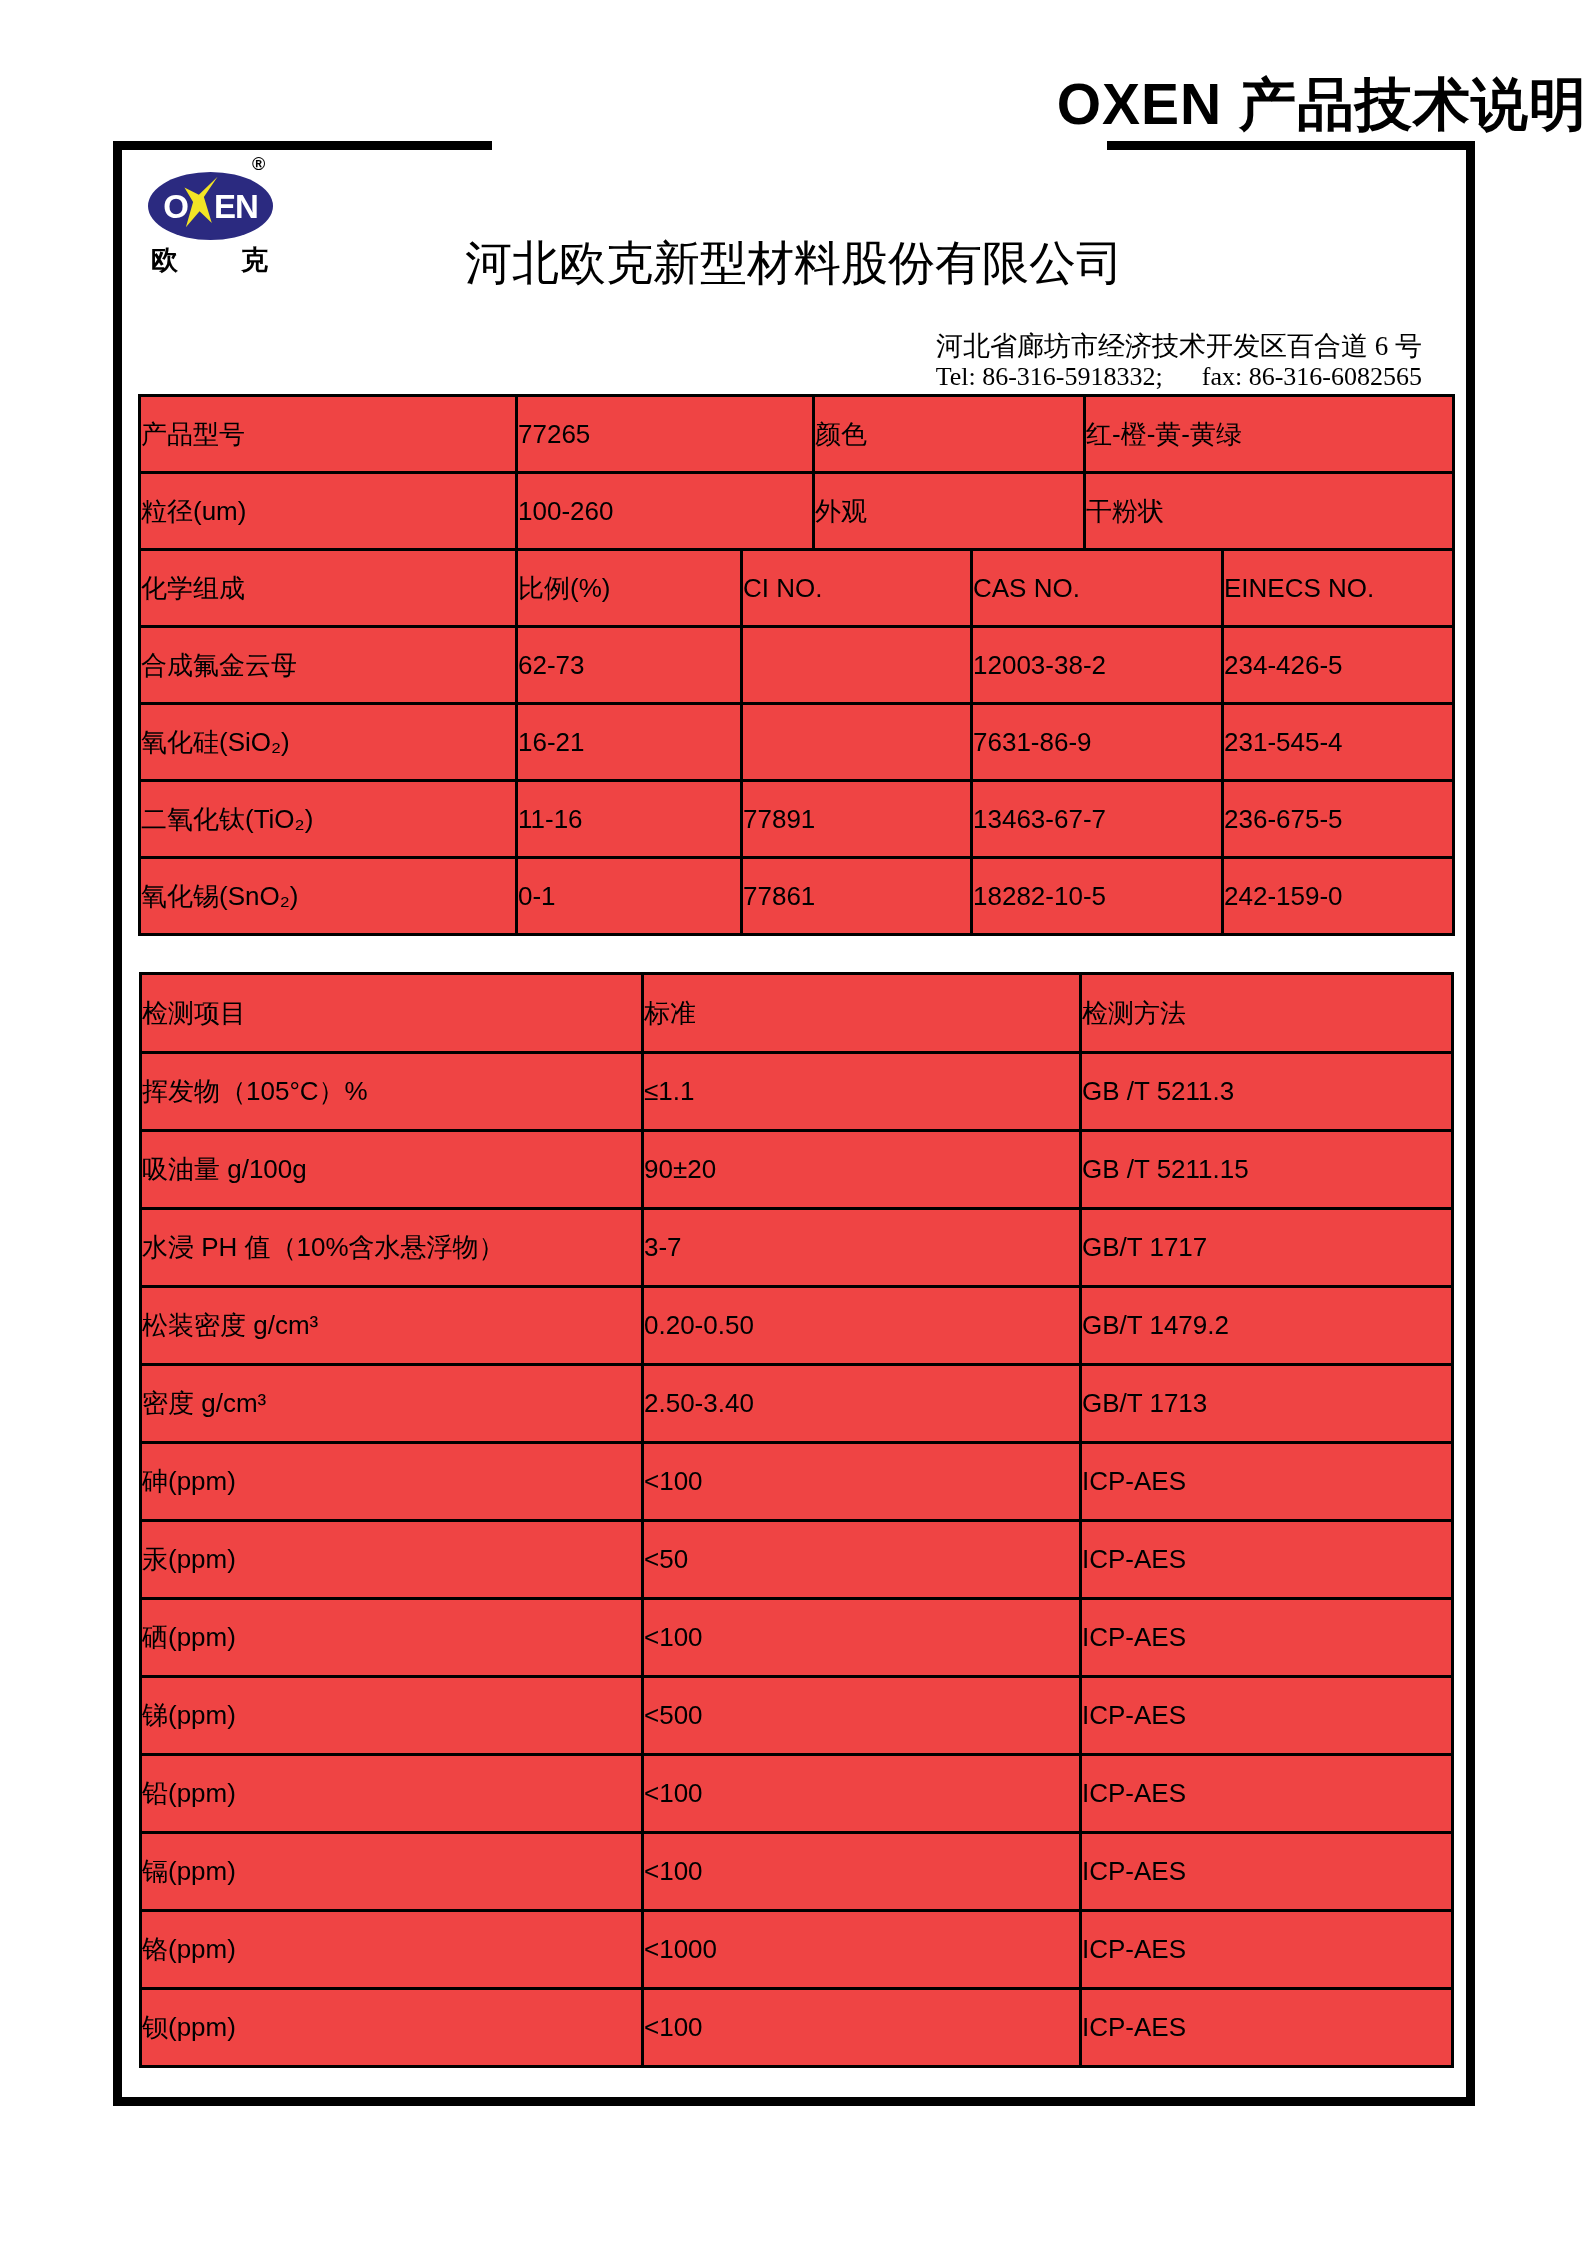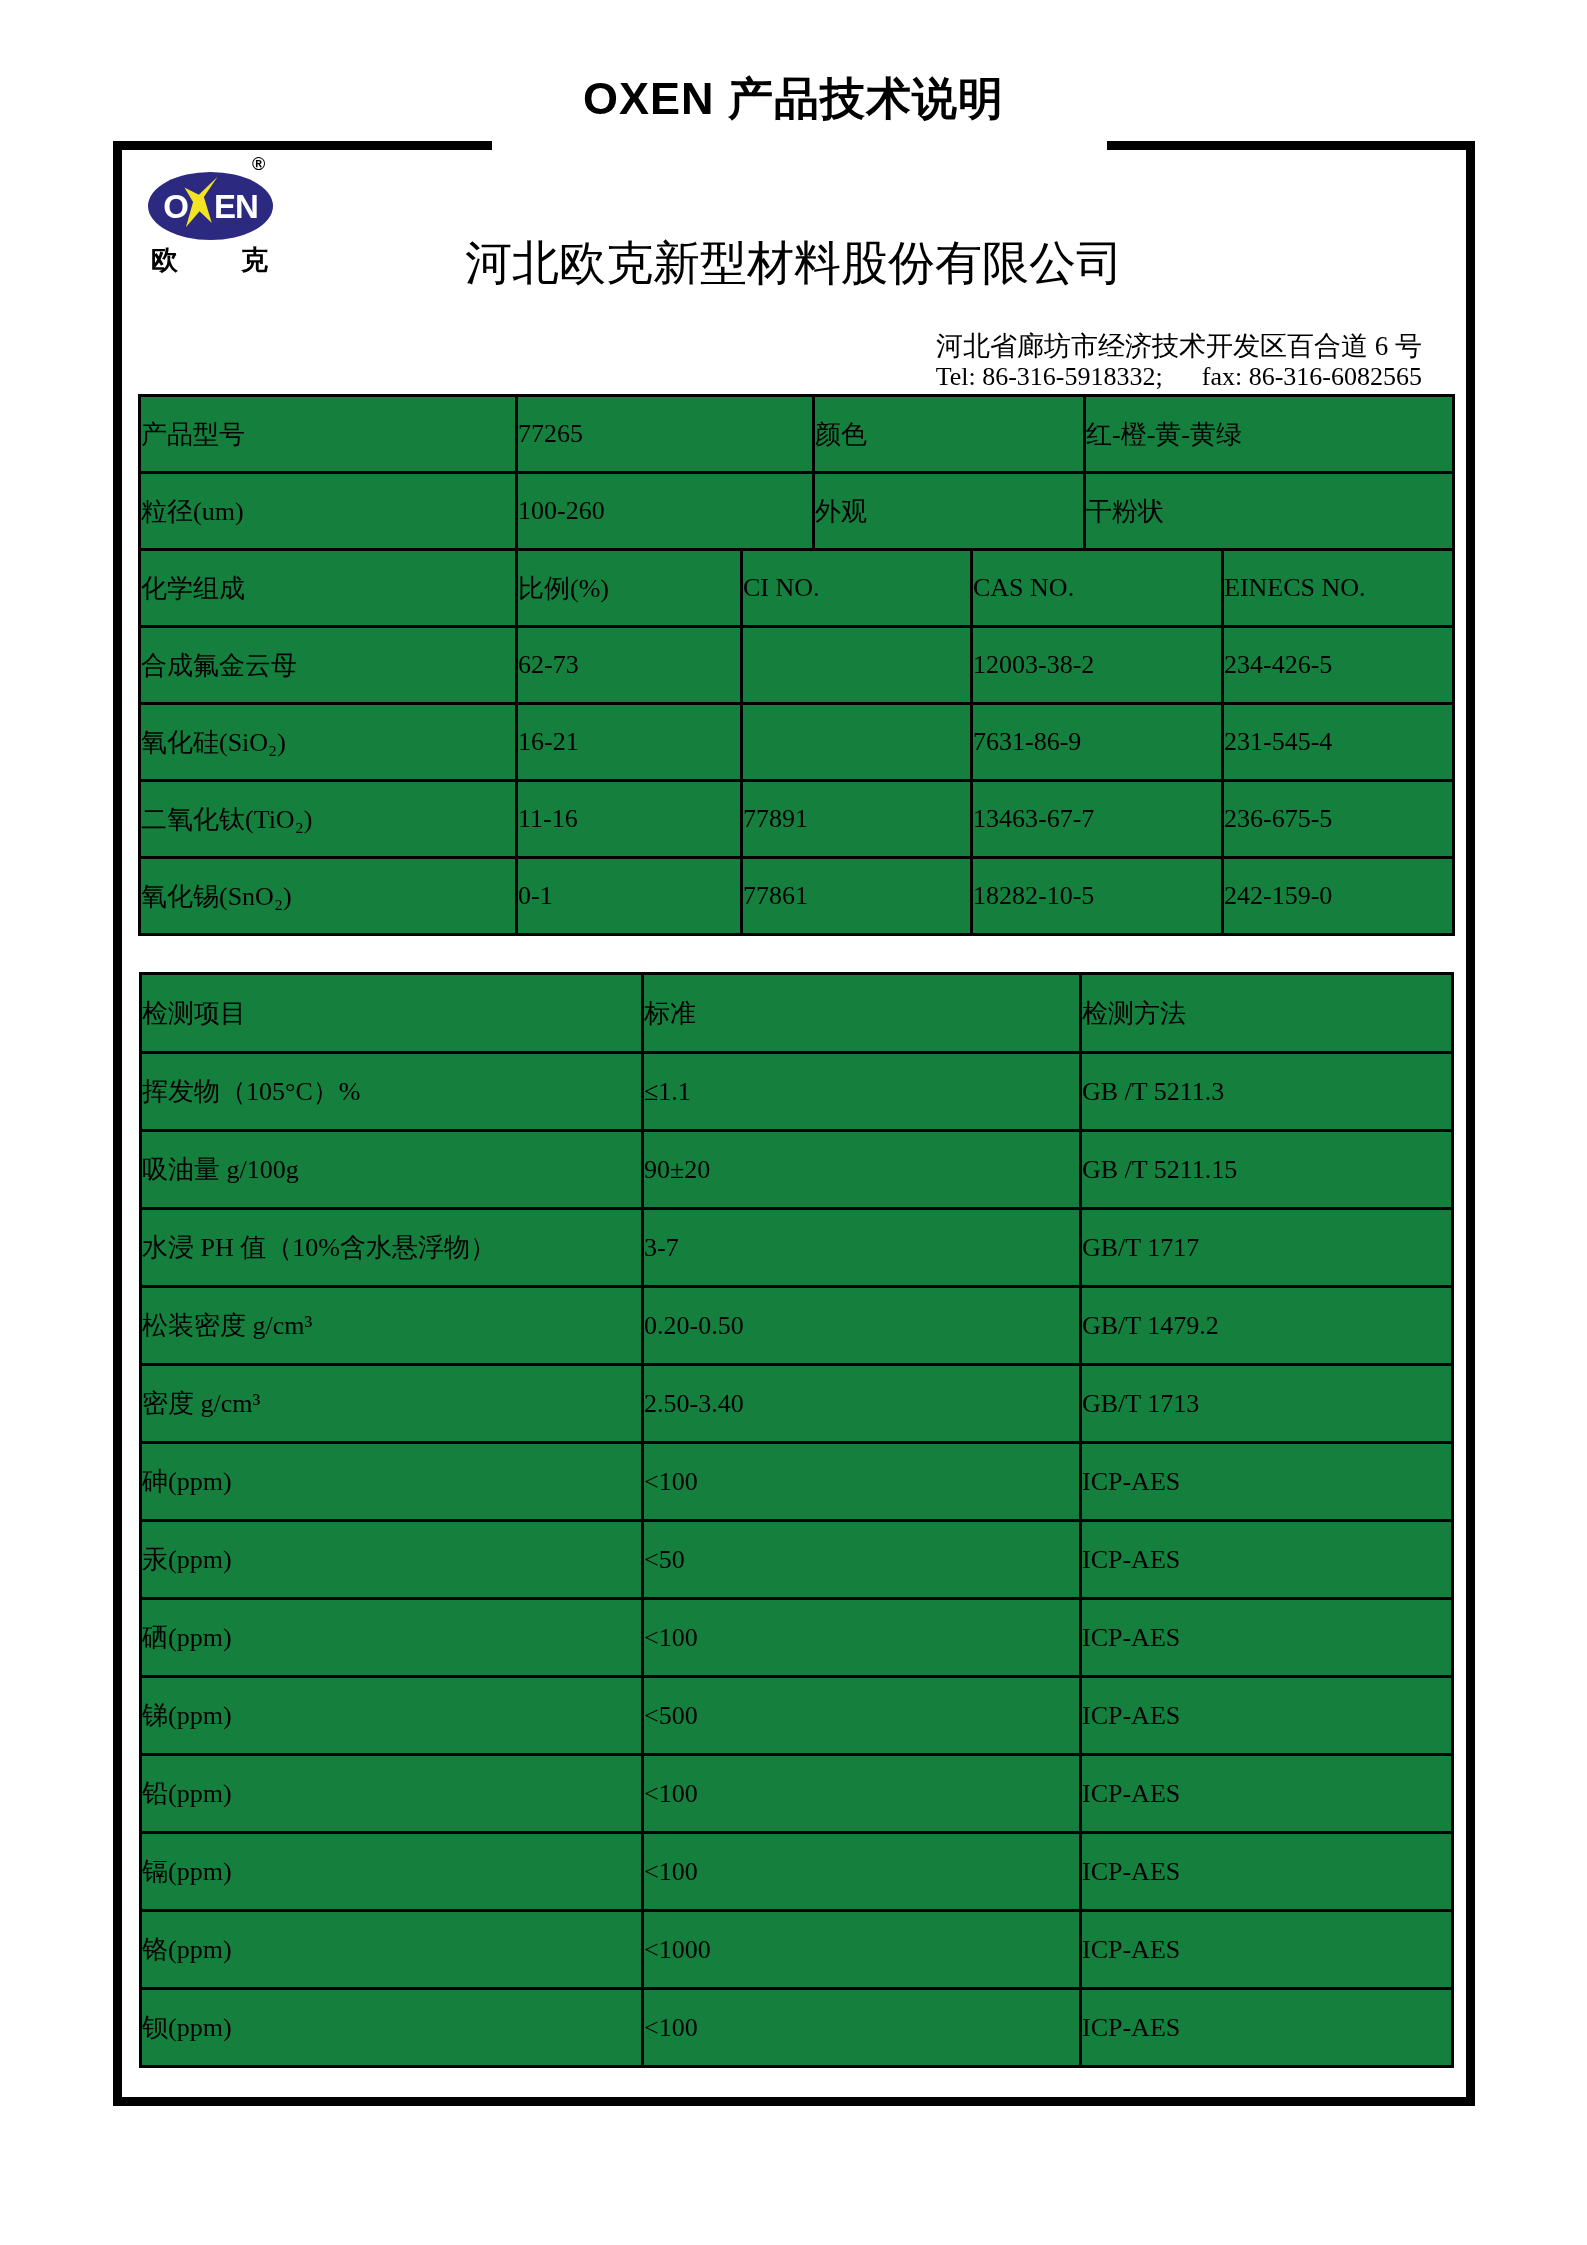--- a/index.html
+++ b/index.html
@@ -1,20 +1,20 @@
 <!DOCTYPE html>
 <html><head>
 <meta charset="utf-8">
 <style>
   html,body{margin:0;padding:0;background:#ffffff;}
   body{width:1587px;height:2245px;position:relative;color:#000;
        font-family:"Liberation Sans",sans-serif;}
 
-  .doc-title{position:absolute;top:76px;left:0;width:1587px;text-align:center;
-             font-size:45px;font-weight:bold;letter-spacing:1px;line-height:1.0;
+  .doc-title{position:absolute;top:76px;left:0;width:1587px;text-align:right;
+             font-size:57px;font-weight:bold;letter-spacing:1px;line-height:1.0;
              font-family:"Liberation Sans",sans-serif;}
 
   .rule{position:absolute;top:141px;height:9px;background:#000;}
   .rule-left{left:113px;width:379px;}
   .rule-right{left:1107px;width:368px;}
 
   .frame{position:absolute;left:113px;top:141px;width:1362px;height:1965px;
          box-sizing:border-box;border-left:9px solid #000;border-right:9px solid #000;
          border-bottom:9px solid #000;}
 
@@ -30,21 +30,21 @@
 
   .company-name{position:absolute;left:113px;top:237px;width:1362px;text-align:center;
                 font-size:47px;line-height:1.1;font-family:Liberation Sans, sans-serif;}
 
   .contact{position:absolute;right:165px;top:330px;text-align:right;
            font-family:"Liberation Serif",serif;}
   .contact .addr{font-size:27px;line-height:32px;}
   .contact .telfax{font-size:26px;line-height:30px;white-space:pre;}
 
   table.doc{position:absolute;border-collapse:collapse;table-layout:fixed;
-            font-size:26px;background:#15803d;font-family:Liberation Serif, serif;}
+            font-size:26px;background:#ef4444;}
   table.doc td{border:3px solid #000;padding:0;vertical-align:middle;overflow:hidden;}
   td.lab{text-align:left;padding-left:16px;}
   td.ctr{}
 
   .t1a{left:138px;top:394px;width:1314px;}
   .t1a td{height:74px;}
   .t1b{left:138px;top:548px;width:1314px;padding-left:40px;}
   .t1b td{height:74px;}
   .t2{left:139px;top:972px;width:1312px;}
   .t2 tr.hdr td{height:76px;}

